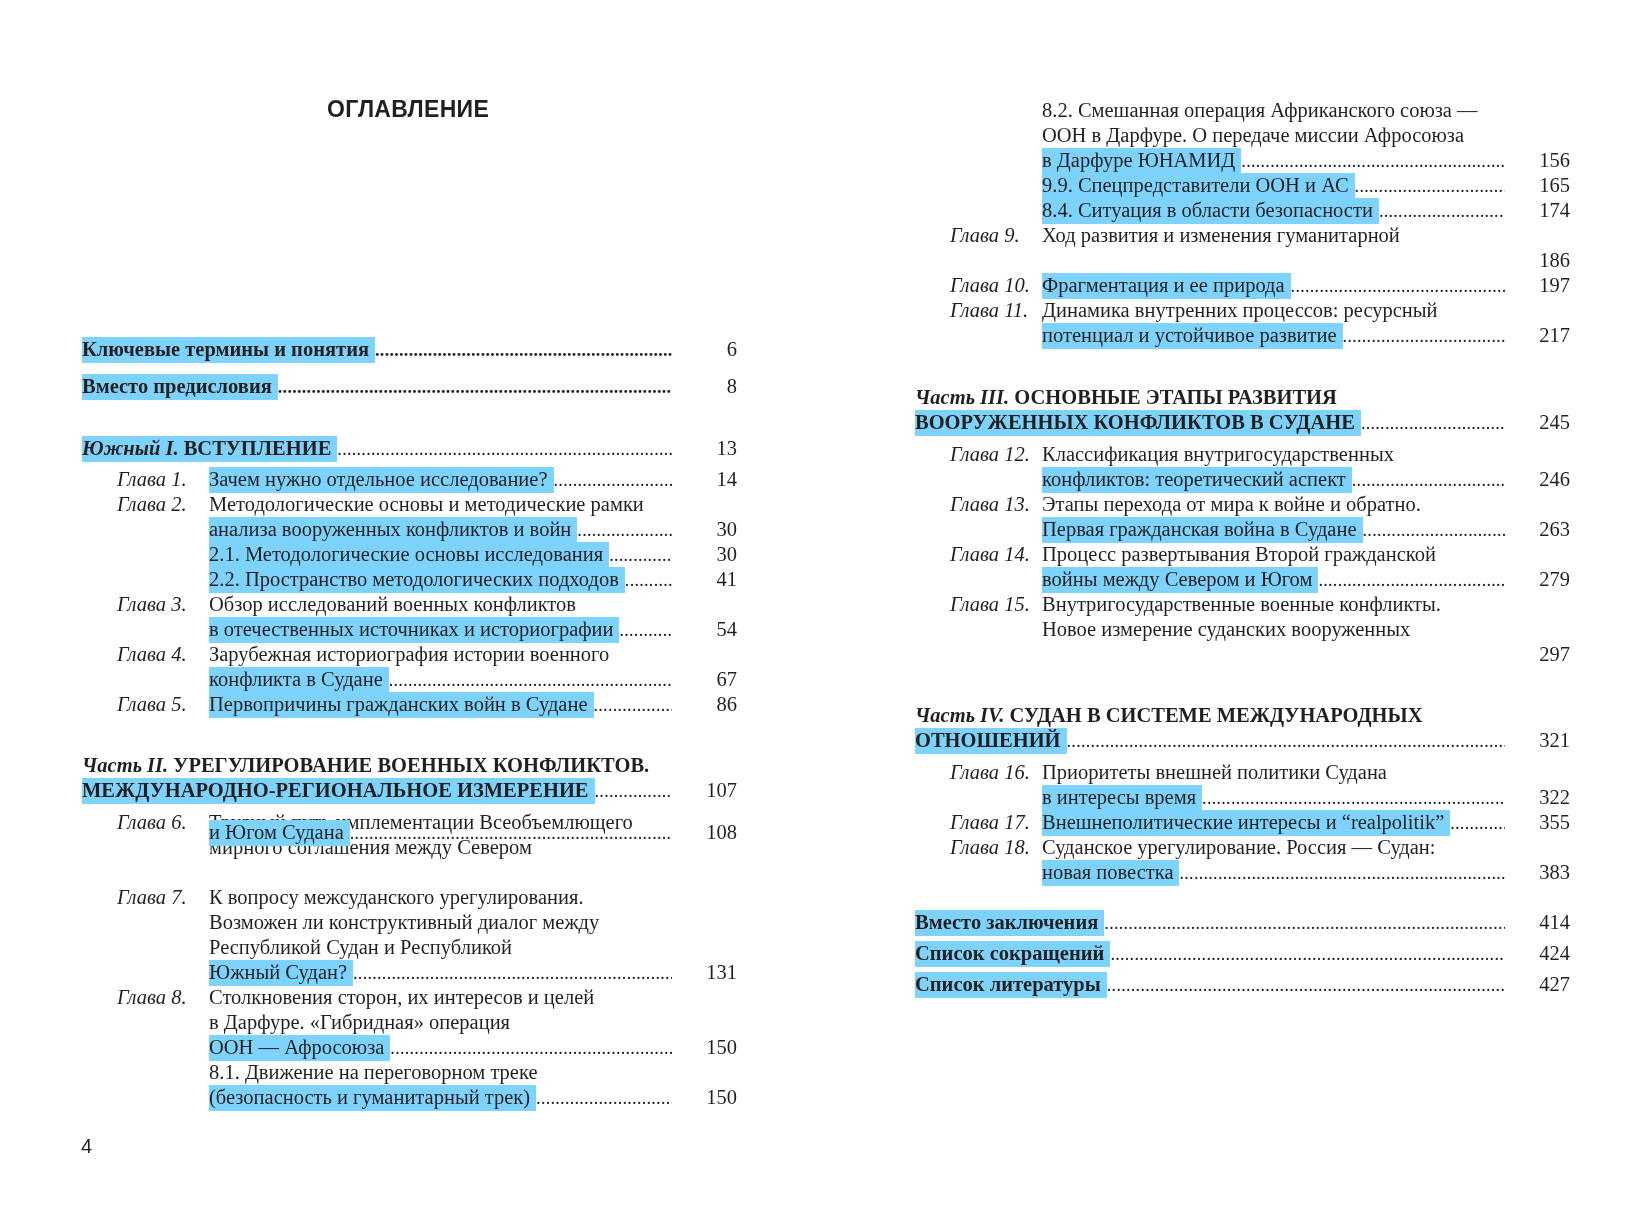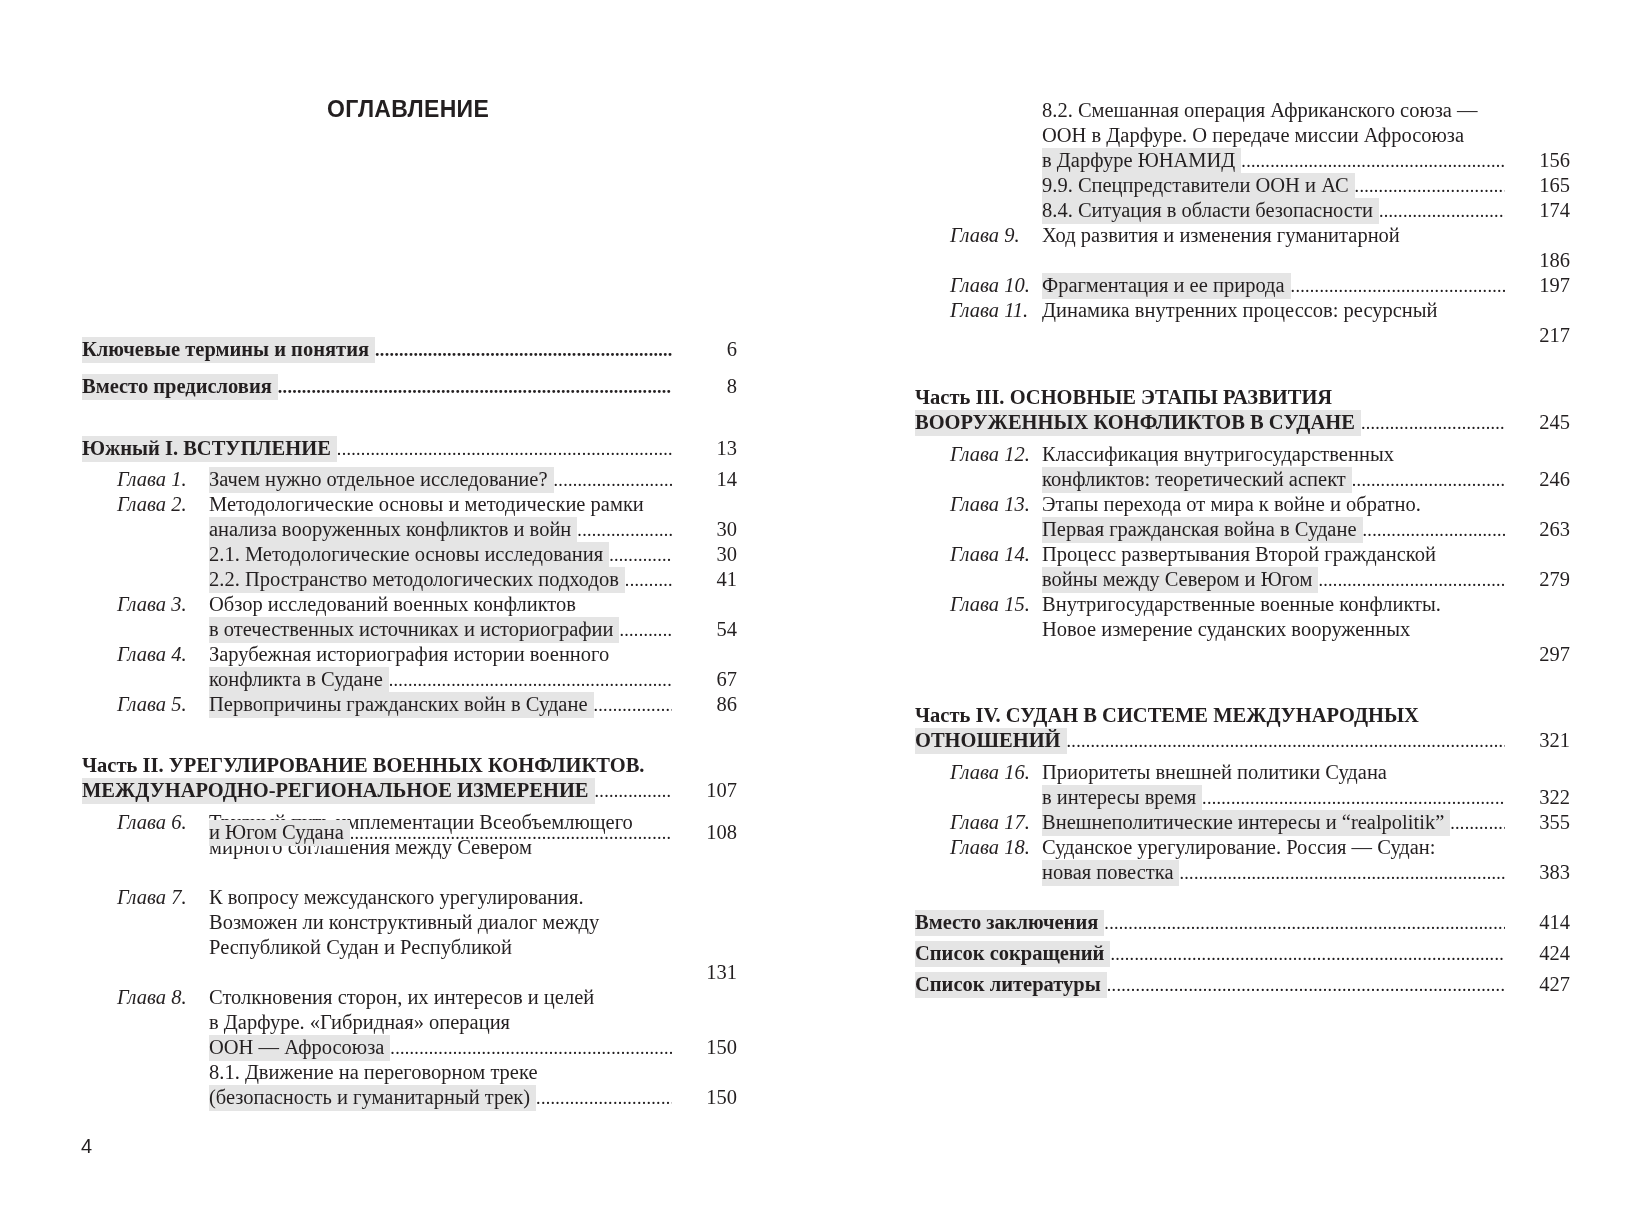--- a/index.html
+++ b/index.html
@@ -4,26 +4,26 @@
 <style>
   html, body { margin:0; padding:0; background:#ffffff; }
   body { width:1645px; height:1229px; position:relative; overflow:hidden;
          font-family:"Liberation Serif", serif; color:#231f20; }
   .toc-title { position:absolute; left:0; width:816px; top:96px; text-align:center;
                font-family:"Liberation Sans", sans-serif; font-weight:bold; font-size:23px;
                letter-spacing:0.3px; }
   .line { position:absolute; height:25px; font-size:20.5px; line-height:25px; white-space:nowrap; }
   .line .lbl { position:absolute; left:0; top:0; font-style:italic; }
   .line .txt { position:absolute; top:0; display:flex; }
-  .line .txt .t { flex:0 0 auto; padding-right:6px; background:#e5e5e5; }
+  .line .txt .t { flex:0 0 auto; padding-right:6px; background:#7dd3fc; }
   .line .txt .dots { flex:1 1 auto; overflow:hidden; }
   .line .txt .dots::after { content:". . . . . . . . . . . . . . . . . . . . . . . . . . . . . . . . . . . . . . . . . . . . . . . . . . . . . . . . . . . . . . . . . . . . . . . . . . . . . . . . . . . . . . . . . . . . . . . . . . . . . . . . . . . . . . . . . . . . . . . . . . . . ."; letter-spacing:-2.1px; font-size:18px; }
   .line .pg { position:absolute; top:0; text-align:right; width:50px; }
   .b { font-weight:bold; }
-  .bi { font-weight:bold; }
+  .bi { font-weight:bold; font-style:italic; }
   .pagenum { position:absolute; left:81px; top:1135px; font-family:"Liberation Sans", sans-serif; font-size:20px; }
 </style>
 </head>
 <body>
 
 <div class="toc-title">ОГЛАВЛЕНИЕ</div>
 
 <div>
 
   <div class="line b" style="left:82px;top:337px;width:655px">
@@ -150,20 +150,24 @@
     <span class="lbl">Глава 7.</span>
     <span class="txt" style="left:92px">К вопросу межсуданского урегулирования.</span>
   </div>
   <div class="line" style="left:117px;top:910px;width:620px">
     <span class="txt" style="left:92px">Возможен ли конструктивный диалог между</span>
   </div>
   <div class="line" style="left:117px;top:935px;width:620px">
     <span class="txt" style="left:92px">Республикой Судан и Республикой</span>
   </div>
   <div class="line" style="left:117px;top:960px;width:620px">
+    <div class="txt" style="left:92px;width:463px">
+        <span class="t">Южный Судан?</span>
+        <span class="dots"></span>
+      </div>
     <span class="pg" style="left:570px">131</span>
   </div>
 
   <div class="line" style="left:117px;top:985px;width:620px">
     <span class="lbl">Глава 8.</span>
     <span class="txt" style="left:92px">Столкновения сторон, их интересов и целей</span>
   </div>
   <div class="line" style="left:117px;top:1010px;width:620px">
     <span class="txt" style="left:92px">в Дарфуре. «Гибридная» операция</span>
   </div>
@@ -236,20 +240,24 @@
         <span class="dots"></span>
       </div>
     <span class="pg" style="left:570px">197</span>
   </div>
 
   <div class="line" style="left:950px;top:298px;width:620px">
     <span class="lbl">Глава 11.</span>
     <span class="txt" style="left:92px">Динамика внутренних процессов: ресурсный</span>
   </div>
   <div class="line" style="left:950px;top:323px;width:620px">
+    <div class="txt" style="left:92px;width:463px">
+        <span class="t">потенциал и устойчивое развитие</span>
+        <span class="dots"></span>
+      </div>
     <span class="pg" style="left:570px">217</span>
   </div>
 
   <div class="line" style="left:915px;top:385px;width:655px">
     <span class="txt" style="left:0"><span class="bi">Часть III.</span>&nbsp;<span class="b">ОСНОВНЫЕ ЭТАПЫ РАЗВИТИЯ</span></span>
   </div>
   <div class="line" style="left:915px;top:410px;width:655px">
     <div class="txt" style="left:0;width:590px">
         <span class="t b">ВООРУЖЕННЫХ КОНФЛИКТОВ В СУДАНЕ</span>
         <span class="dots"></span>

